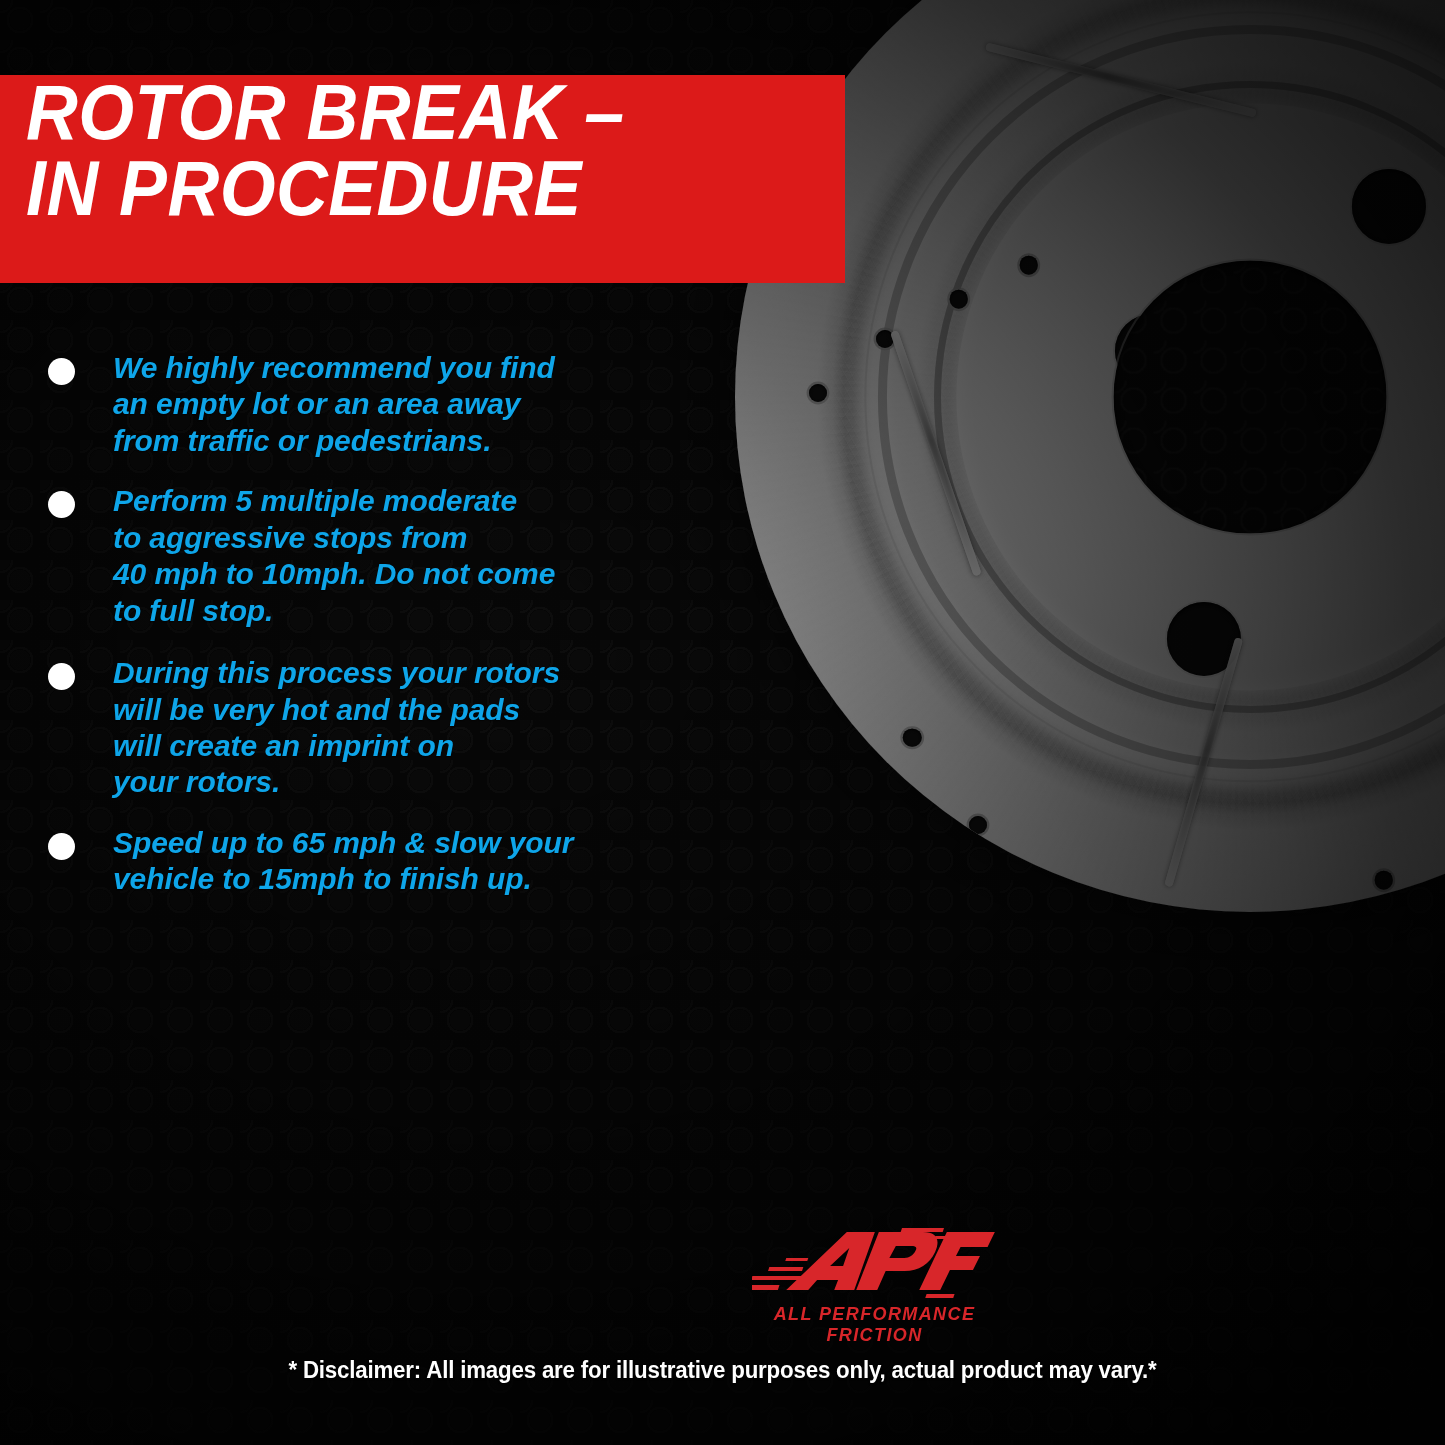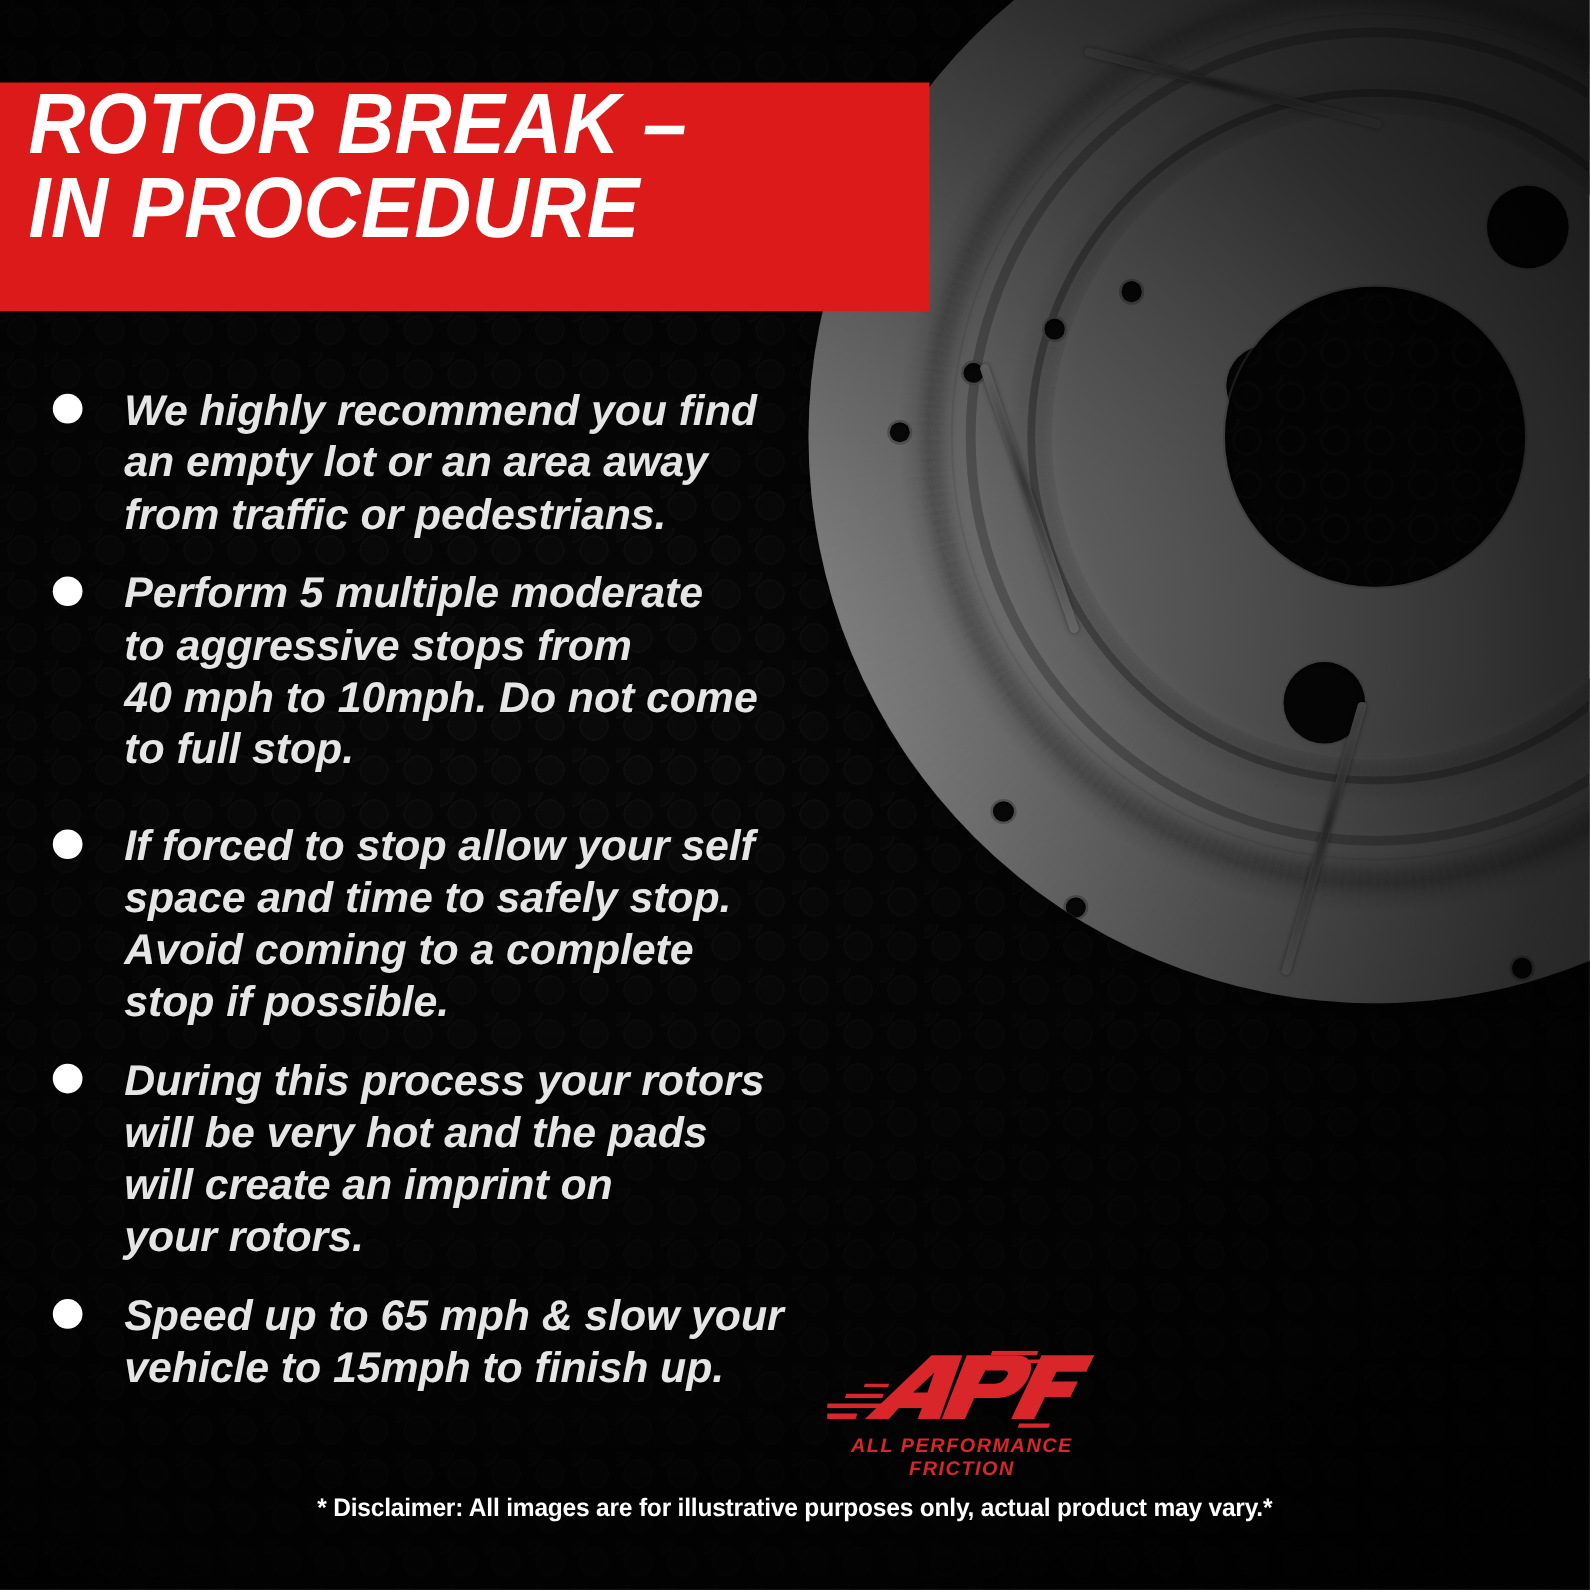--- a/index.html
+++ b/index.html
@@ -170,35 +170,35 @@
     position:absolute;
     left:48px; top:350px;
     width:720px;
     z-index:5;
   }
   .bullet{
     display:flex;
     align-items:flex-start;
     margin-bottom:24px;
   }
-  .bullet:nth-child(2){ margin-bottom:40px; }
+  .bullet:nth-child(2){ margin-bottom:26px; }
   .dot{
     flex:0 0 auto;
     width:27px; height:27px;
     border-radius:50%;
     background:#ffffff;
     margin-top:8px;
     margin-right:38px;
   }
   .bullet-text{
-    color:#e5e5e5;
+    color:#0ea5e9;
     font-family:"Liberation Sans", sans-serif;
     font-weight:bold;
     font-style:italic;
-    font-size:39px;
+    font-size:30px;
     line-height:1.215;
     letter-spacing:-0.1px;
     white-space:pre-line;
     text-shadow:0 1px 1px rgba(0,0,0,0.6);
   }
 
   
   .logo{
     position:absolute;
     left:752px; top:1228px;
@@ -294,27 +294,20 @@
     </div>
     <div class="bullet">
       <span class="dot"></span>
       <span class="bullet-text">Perform 5 multiple moderate
 to aggressive stops from
 40 mph to 10mph. Do not come
 to full stop.</span>
     </div>
     <div class="bullet">
       <span class="dot"></span>
-      <span class="bullet-text">If forced to stop allow your self
-space and time to safely stop.
-Avoid coming to a complete
-stop if possible.</span>
-    </div>
-    <div class="bullet">
-      <span class="dot"></span>
       <span class="bullet-text">During this process your rotors
 will be very hot and the pads
 will create an imprint on
 your rotors.</span>
     </div>
     <div class="bullet">
       <span class="dot"></span>
       <span class="bullet-text">Speed up to 65 mph &amp; slow your
 vehicle to 15mph to finish up.</span>
     </div>

